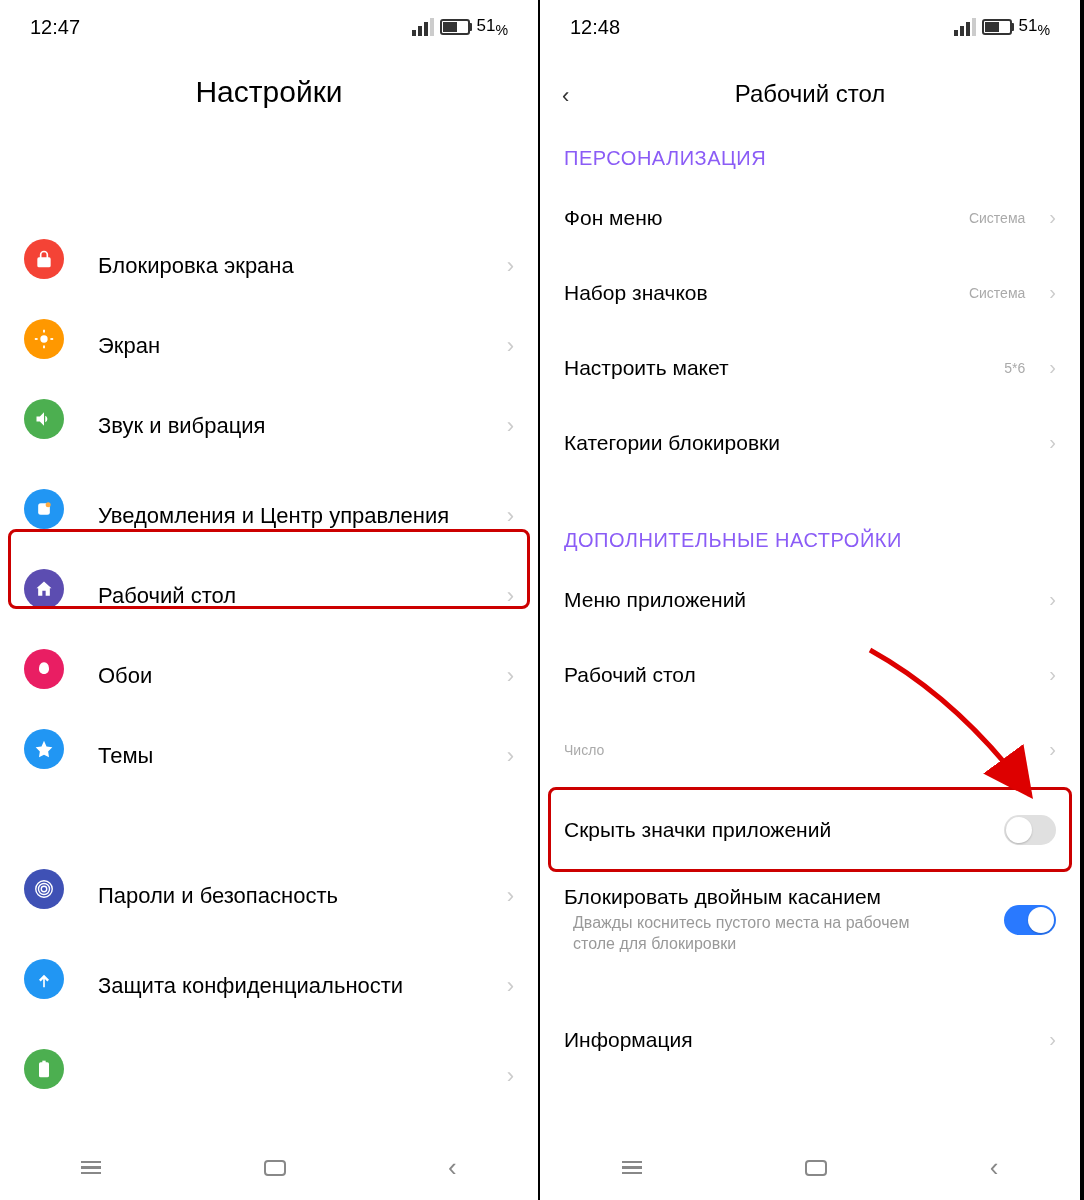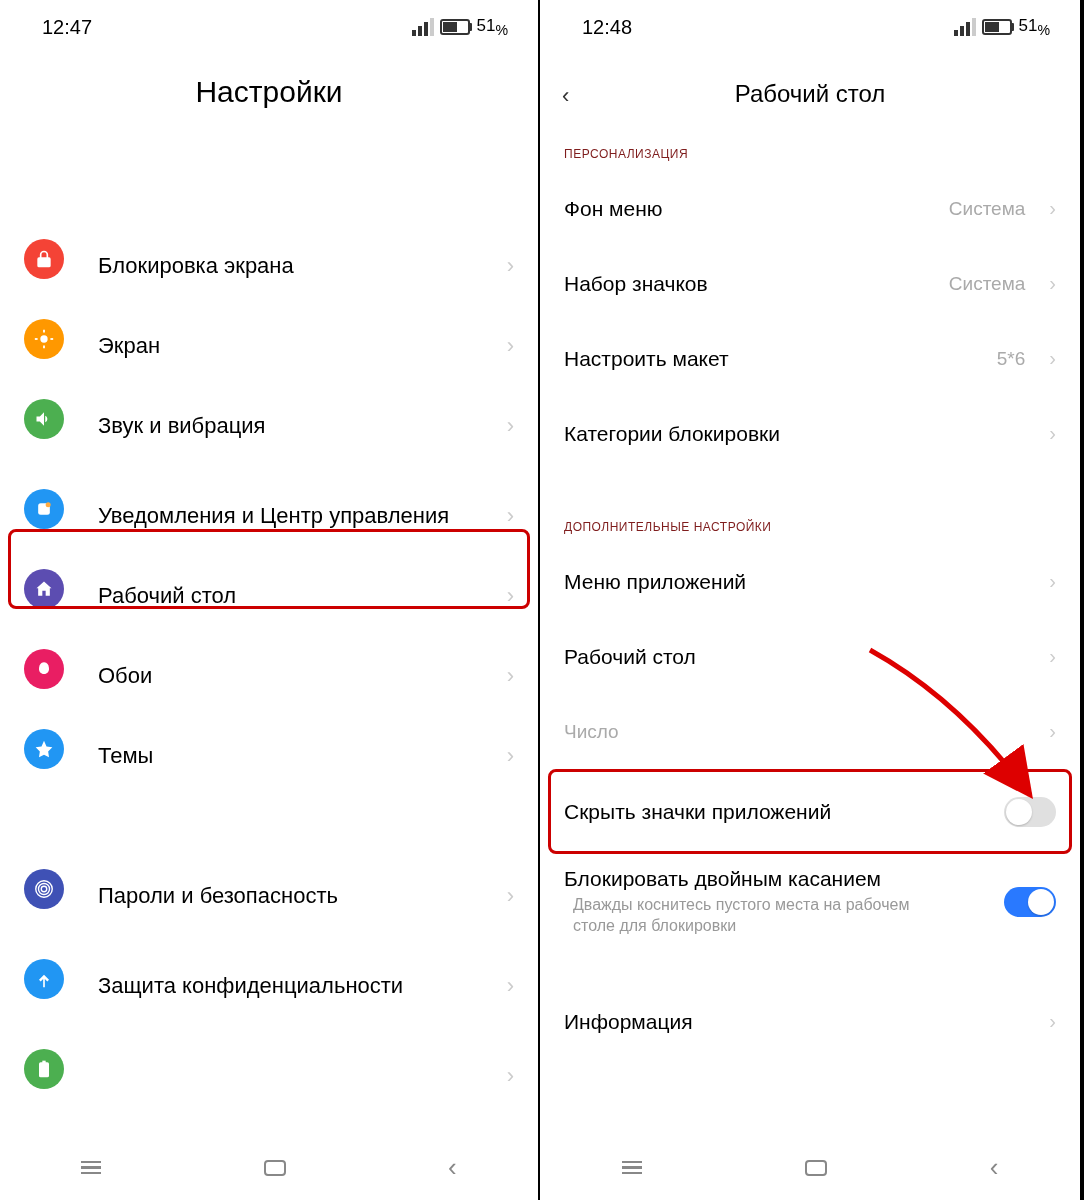--- a/index.html
+++ b/index.html
@@ -19,21 +19,20 @@
 }
 .phone.left { border-right: 2px solid #000; }
 .status-bar {
   height: 55px;
   display: flex;
   justify-content: space-between;
   align-items: center;
   padding: 12px 30px;
   font-size: 20px;
   font-weight: 500;
-  margin-left: 12px;
 }
 .status-right { display: flex; align-items: center; gap: 6px; }
 .signal { display: flex; align-items: flex-end; gap: 2px; }
 .signal span { width: 4px; background: #333; }
 .signal span:nth-child(1){height:6px} .signal span:nth-child(2){height:10px}
 .signal span:nth-child(3){height:14px} .signal span:nth-child(4){height:18px;background:#ccc}
 .battery {
   width: 30px; height: 16px; border: 2px solid #333; border-radius: 3px;
   position: relative; display: flex; align-items: center; padding: 1px;
 }
@@ -58,28 +57,28 @@
   width: 40px; height: 40px; border-radius: 50%; margin-right: 34px;
   display: flex; align-items: center; justify-content: center; flex-shrink: 0;
 }
 .row-label { font-size: 22px; font-weight: 500; flex: 1; line-height: 1.2; }
 .chev { color: #ccc; font-size: 22px; position: absolute; right: 24px; }
 .highlight {
   border: 3px solid #c00; border-radius: 8px; position: absolute;
   left: 8px; right: 8px; top: 0; bottom: 0; pointer-events: none;
 }
 .section-label {
-  font-size: 12px; color: #7f1d1d; padding: 14px 24px 10px; letter-spacing: 0.5px;
+  font-size: 20px; color: #8b5cf6; padding: 14px 24px 10px; letter-spacing: 0.5px;
 }
 .row2 {
   display: flex; align-items: center; padding: 0 24px; min-height: 75px;
   position: relative; justify-content: space-between;
 }
 .row2 .label { font-size: 21px; font-weight: 400; flex: 1; }
-.row2 .value { font-size: 19px; color: #aaa; margin-right: 24px; }
+.row2 .value { font-size: 14px; color: #aaa; margin-right: 24px; }
 .row2 .chev2 { color: #ccc; font-size: 20px; }
 .sub-label { font-size: 16px; color: #999; line-height: 1.3; margin-top: 4px; max-width: 370px; margin-left: 9px; }
 .toggle {
   width: 52px; height: 30px; border-radius: 15px; background: #e0e0e0;
   position: relative; flex-shrink: 0;
 }
 .toggle-knob {
   width: 26px; height: 26px; border-radius: 50%; background: #fff;
   position: absolute; top: 2px; left: 2px; box-shadow: 0 1px 2px rgba(0,0,0,0.2);
 }

